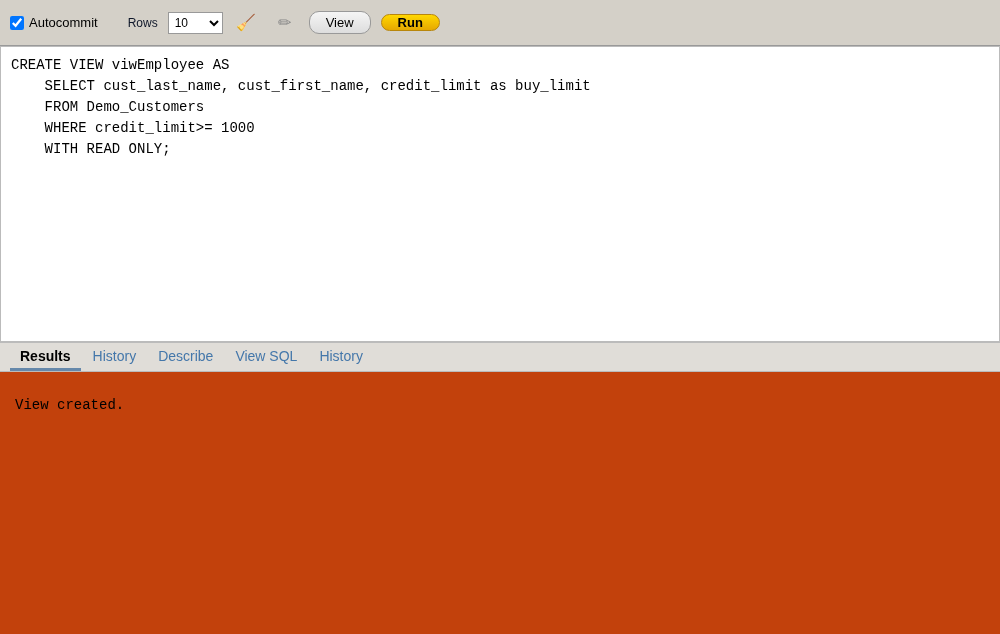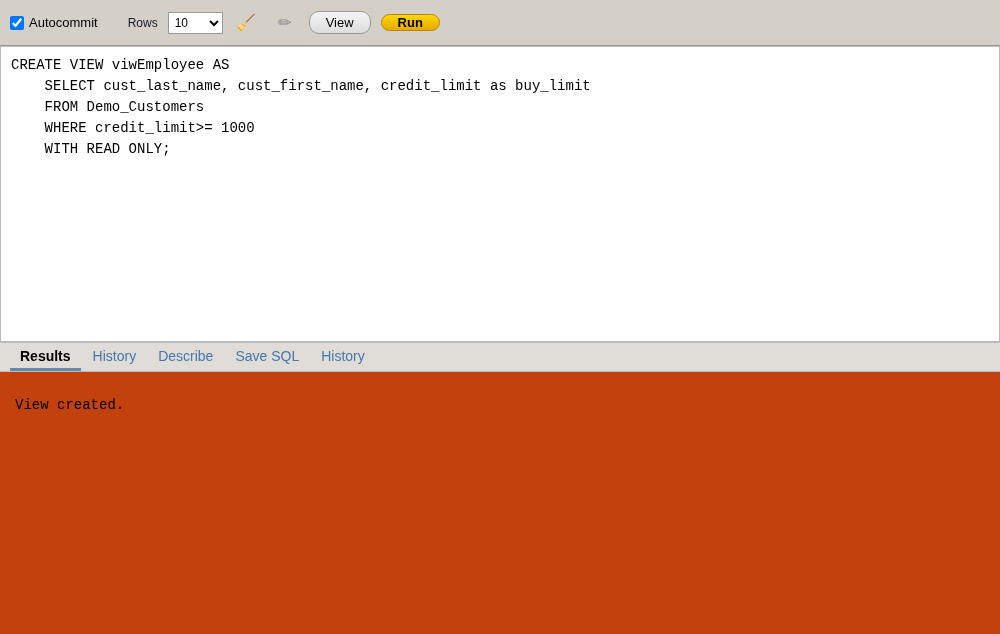--- a/index.html
+++ b/index.html
@@ -219,21 +219,21 @@
     SELECT cust_last_name, cust_first_name, credit_limit as buy_limit
     FROM Demo_Customers
     WHERE credit_limit&gt;= 1000
     WITH READ ONLY;</textarea>
   </div>
 
   <div class="tabs-bar">
     <div class="tab-item active">Results</div>
     <div class="tab-item">History</div>
     <div class="tab-item">Describe</div>
-    <div class="tab-item">Save SQL</div>
+    <div class="tab-item">View SQL</div>
     <div class="tab-item">History</div>
   </div>
 
   <div class="results-area">
     <div class="result-text">View created.</div>
   </div>
 
 </div>
 
 </body></html>

